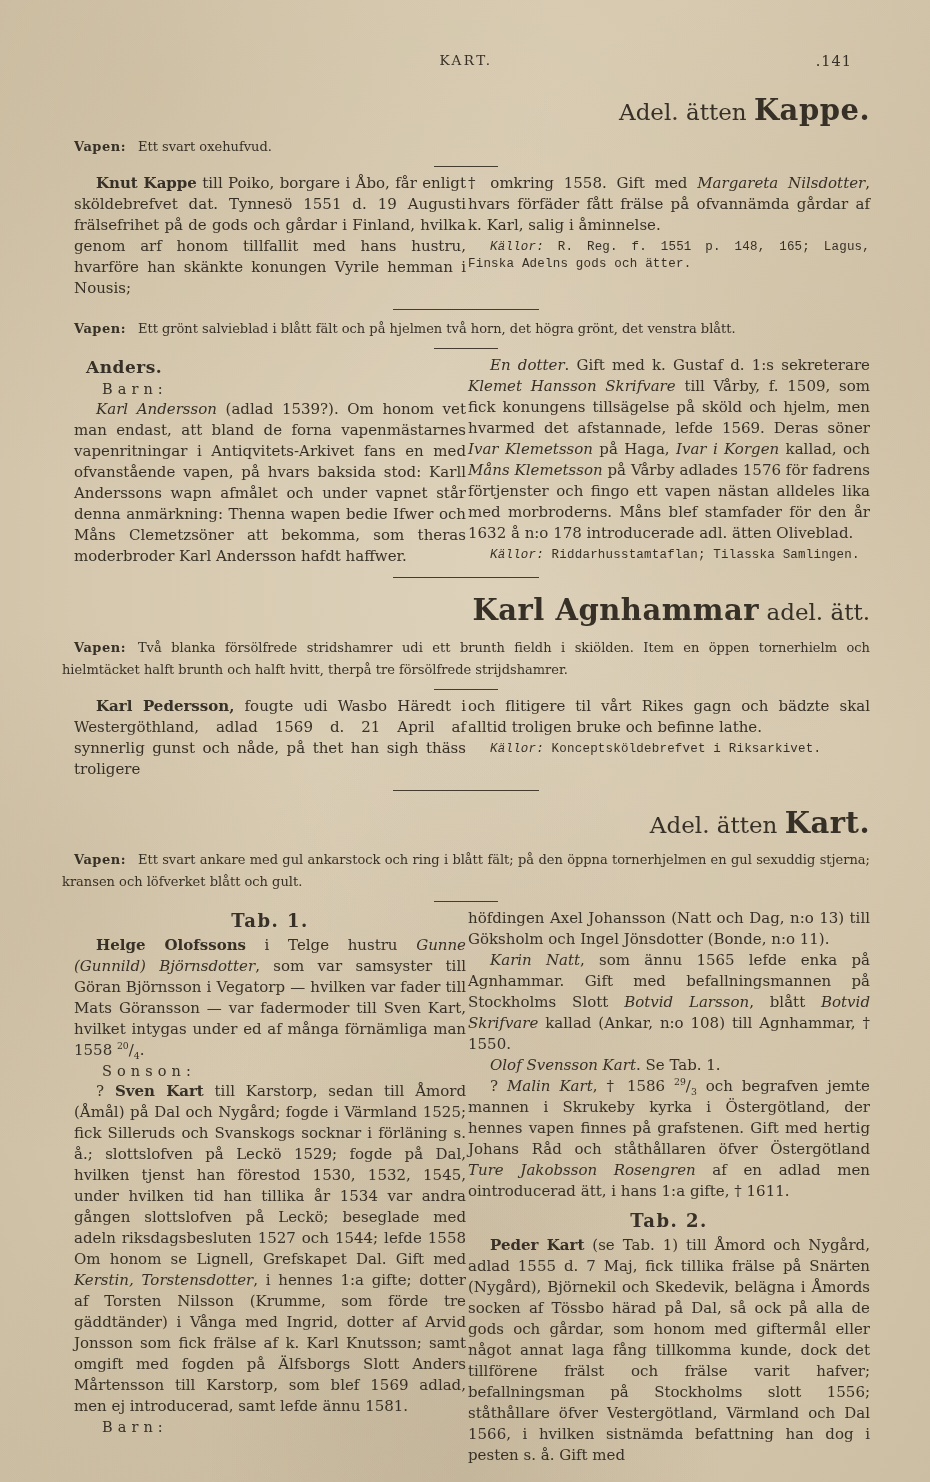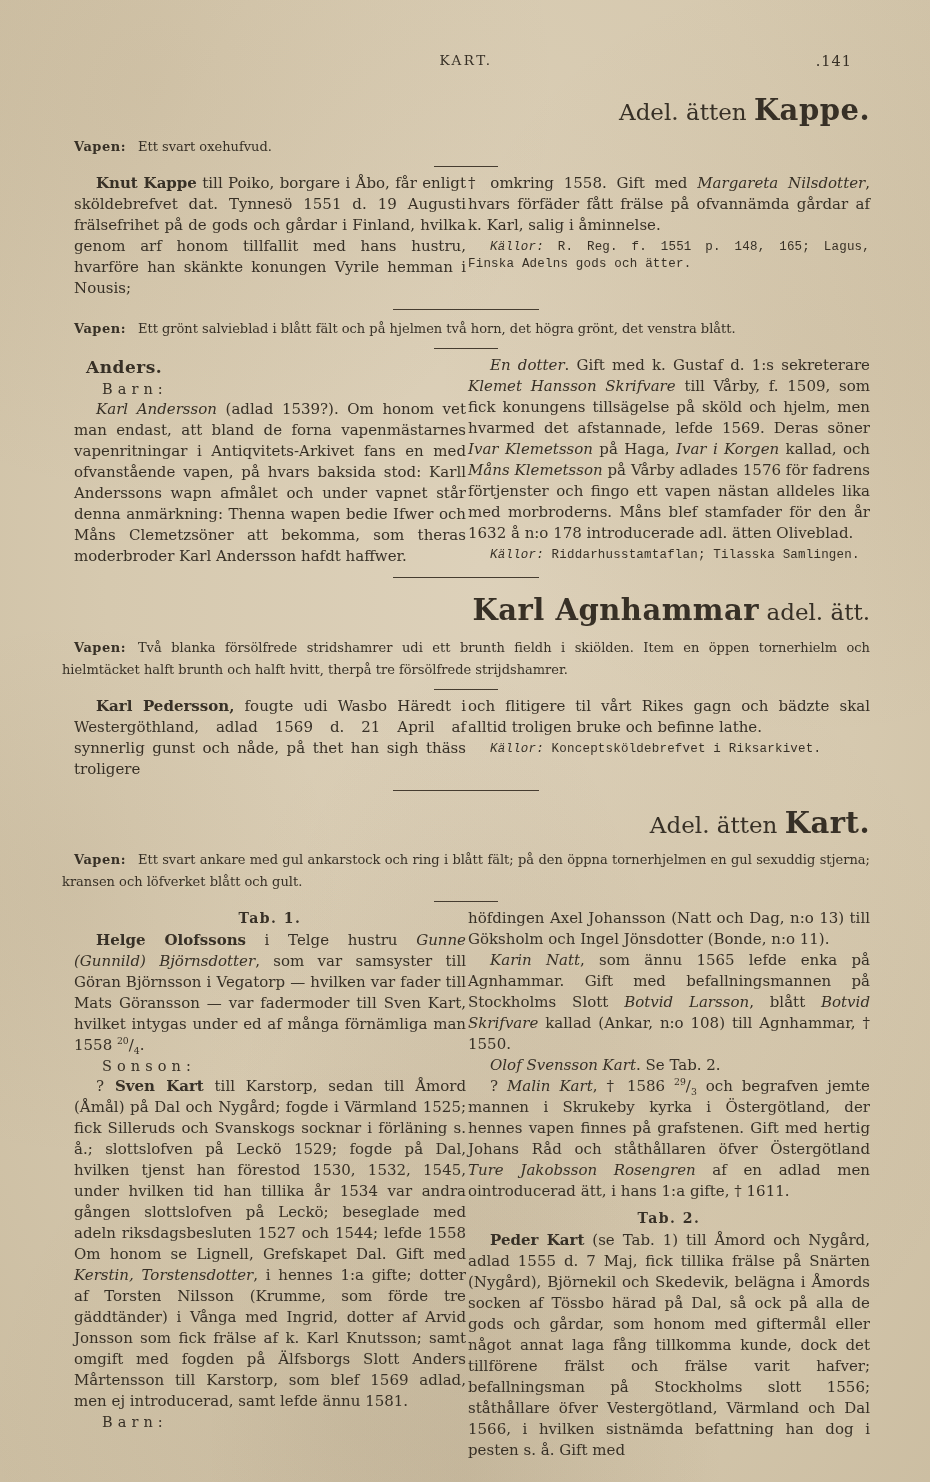--- a/index.html
+++ b/index.html
@@ -32,21 +32,21 @@
   .rule-sm{width:64px;border:0;border-top:1.6px solid #453c30;margin:8px auto 4px auto;}
   .rule{width:146px;border:0;border-top:1.6px solid #453c30;margin:10px auto 6px auto;}
   .cols{display:flex;gap:2px;margin-top:6px;justify-content:flex-end;}
   .col-l{width:392px;}
   .col-r{width:402px;}
   .body-p{font-size:15px;line-height:21px;text-align:justify;text-indent:22px;}
   .noindent{text-indent:0;}
   .sources{font-size:12.5px;line-height:17px;text-align:justify;text-indent:22px;margin-top:3px;letter-spacing:.2px;font-family:Liberation Mono, monospace;}
   .sub-head{font-size:17px;font-weight:700;margin:2px 0 4px 12px;letter-spacing:.5px;}
   .kin-label{font-size:14.5px;margin:2px 0 2px 28px;letter-spacing:.35em;}
-  .tab-head{font-size:14px;font-weight:700;text-align:center;letter-spacing:1.5px;margin:2px 0 4px 0;}
+  .tab-head{font-size:18px;font-weight:700;text-align:center;letter-spacing:1.5px;margin:2px 0 4px 0;}
   .rt-b{font-weight:700;}
   .rt-i{font-style:italic;}
   .rt-sup{vertical-align:super;font-size:.62em;line-height:0;}
   .rt-sub{vertical-align:sub;font-size:.62em;line-height:0;}
 </style>
 </head>
 <body>
 
 <div class="texture"></div>
 
@@ -115,21 +115,21 @@
         <div class="tab-head">Tab. 1.</div>
         <p class="body-p"><span class="rt-b">Helge Olofssons</span><span> i Telge hustru </span><span class="rt-i">Gunne (Gunnild) Björnsdotter</span><span>, som var samsyster till Göran Björnsson i Vegatorp — hvilken var fader till Mats Göransson — var fadermoder till Sven Kart, hvilket intygas under ed af många förnämliga man 1558 </span><span class="rt-sup">20</span><span>/</span><span class="rt-sub">4</span><span>.</span></p>
         <div class="kin-label">Sonson:</div>
         <p class="body-p"><span>? </span><span class="rt-b">Sven Kart</span><span> till Karstorp, sedan till Åmord (Åmål) på Dal och Nygård; fogde i Värmland 1525; fick Silleruds och Svanskogs socknar i förläning s. å.; slottslofven på Leckö 1529; fogde på Dal, hvilken tjenst han förestod 1530, 1532, 1545, under hvilken tid han tillika år 1534 var andra gången slottslofven på Leckö; beseglade med adeln riksdagsbesluten 1527 och 1544; lefde 1558  Om honom se Lignell, Grefskapet Dal.  Gift med </span><span class="rt-i">Kerstin, Torstensdotter</span><span>, i hennes 1:a gifte; dotter af Torsten Nilsson (Krumme, som förde tre gäddtänder) i Vånga med Ingrid, dotter af Arvid Jonsson som fick frälse af k. Karl Knutsson; samt omgift med fogden på Älfsborgs Slott Anders Mårtensson till Karstorp, som blef 1569 adlad, men ej introducerad, samt lefde ännu 1581.</span></p>
         <div class="kin-label">Barn:</div>
 
       </div>
       <div class="col-r">
         <p class="body-p noindent"><span>höfdingen Axel Johansson (Natt och Dag, n:o 13) till Göksholm och Ingel Jönsdotter (Bonde, n:o 11).</span></p>
         <p class="body-p"><span class="rt-i">Karin Natt</span><span>, som ännu 1565 lefde enka på Agnhammar.  Gift med befallningsmannen på Stockholms Slott </span><span class="rt-i">Botvid Larsson</span><span>, blått </span><span class="rt-i">Botvid Skrifvare</span><span> kallad (Ankar, n:o 108) till Agnhammar, † 1550.</span></p>
-        <p class="body-p"><span class="rt-i">Olof Svensson Kart</span><span>.  Se Tab. 2.</span></p>
+        <p class="body-p"><span class="rt-i">Olof Svensson Kart</span><span>.  Se Tab. 1.</span></p>
         <p class="body-p"><span>? </span><span class="rt-i">Malin Kart</span><span>, † 1586 </span><span class="rt-sup">29</span><span>/</span><span class="rt-sub">3</span><span> och begrafven jemte mannen i Skrukeby kyrka i Östergötland, der hennes vapen finnes på grafstenen.  Gift med hertig Johans Råd och ståthållaren öfver Östergötland </span><span class="rt-i">Ture Jakobsson Rosengren</span><span> af en adlad men ointroducerad ätt, i hans 1:a gifte, † 1611.</span></p>
         <div class="tab-head" style="margin-top:8px;">Tab. 2.</div>
         <p class="body-p"><span class="rt-b">Peder Kart</span><span> (se Tab. 1) till Åmord och Nygård, adlad 1555 d. 7 Maj, fick tillika frälse på Snärten (Nygård), Björnekil och Skedevik, belägna i Åmords socken af Tössbo härad på Dal, så ock på alla de gods och gårdar, som honom med giftermål eller något annat laga fång tillkomma kunde, dock det tillförene frälst och frälse varit hafver; befallningsman på Stockholms slott 1556; ståthållare öfver Vestergötland, Värmland och Dal 1566, i hvilken sistnämda befattning han dog i pesten s. å. Gift med </span></p>
       </div>
     </div>
   </div>
 
 </div>
 
 </body></html>

